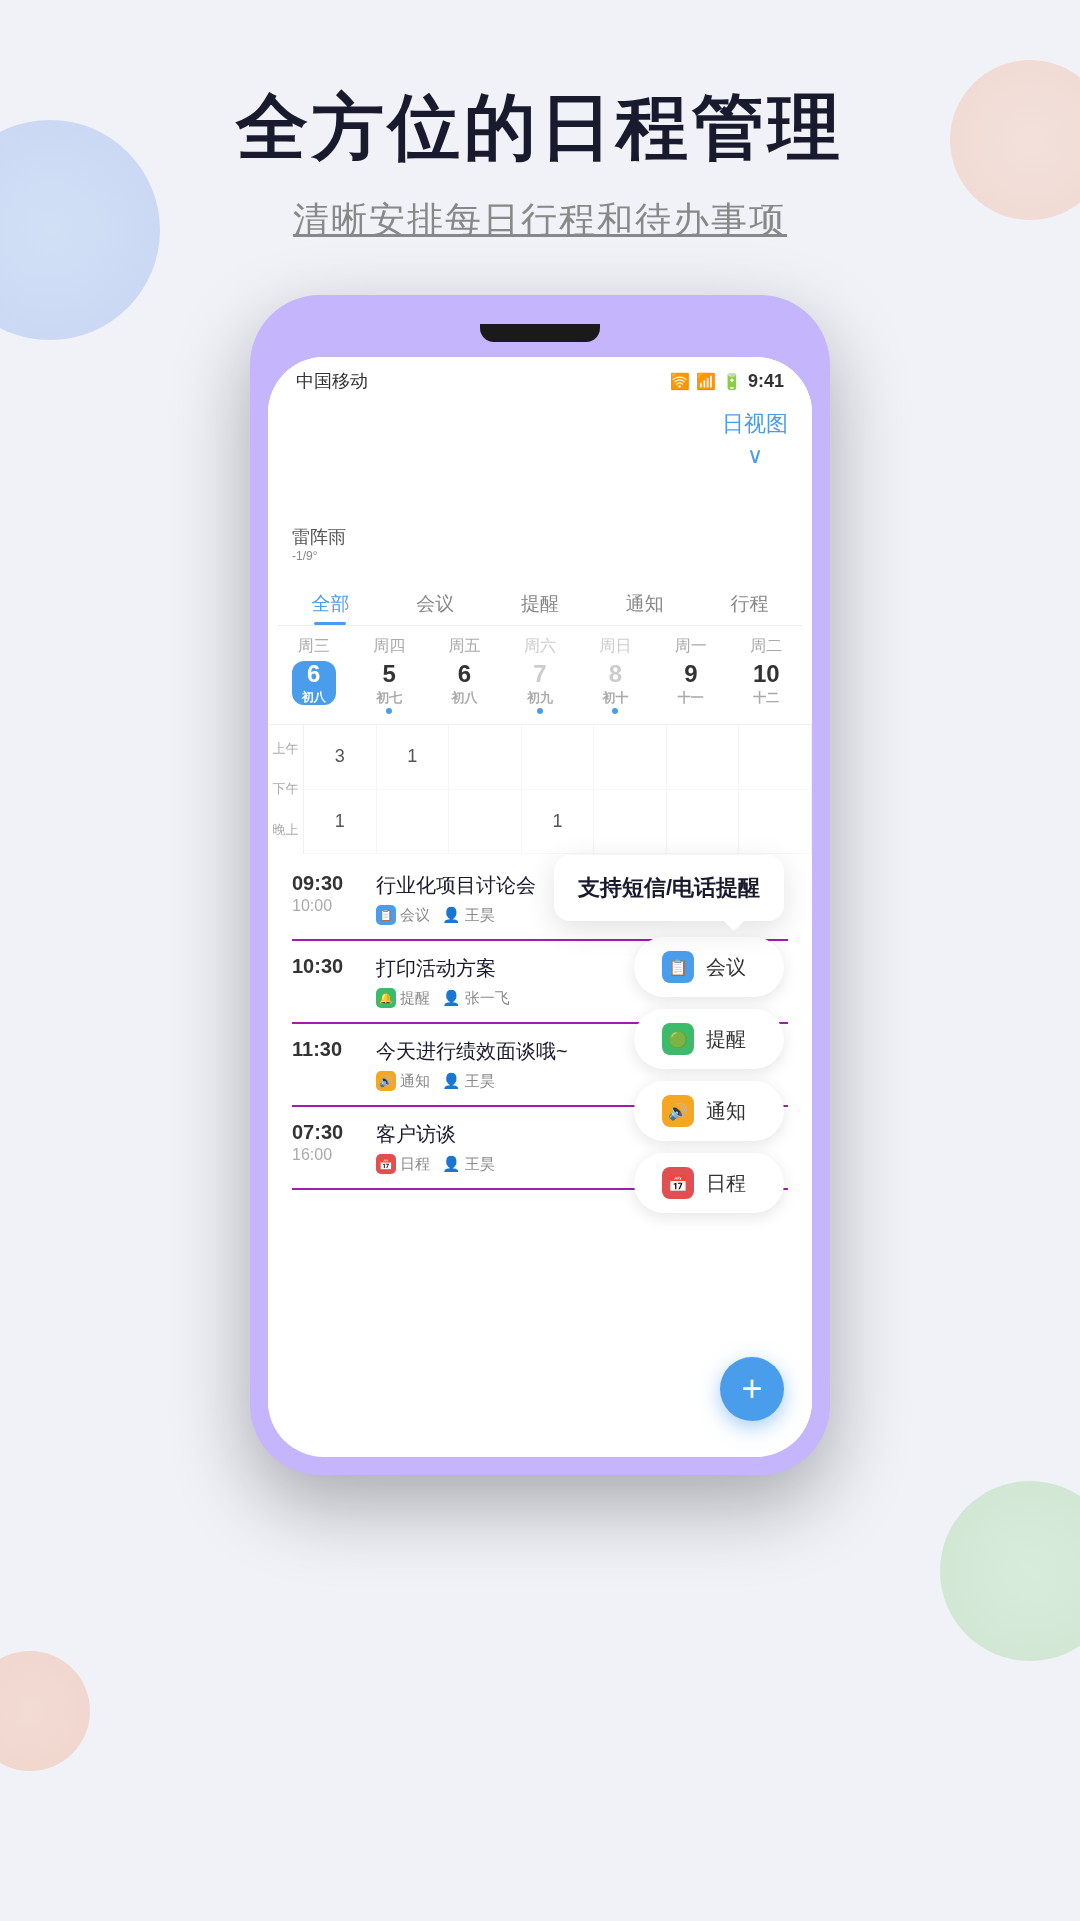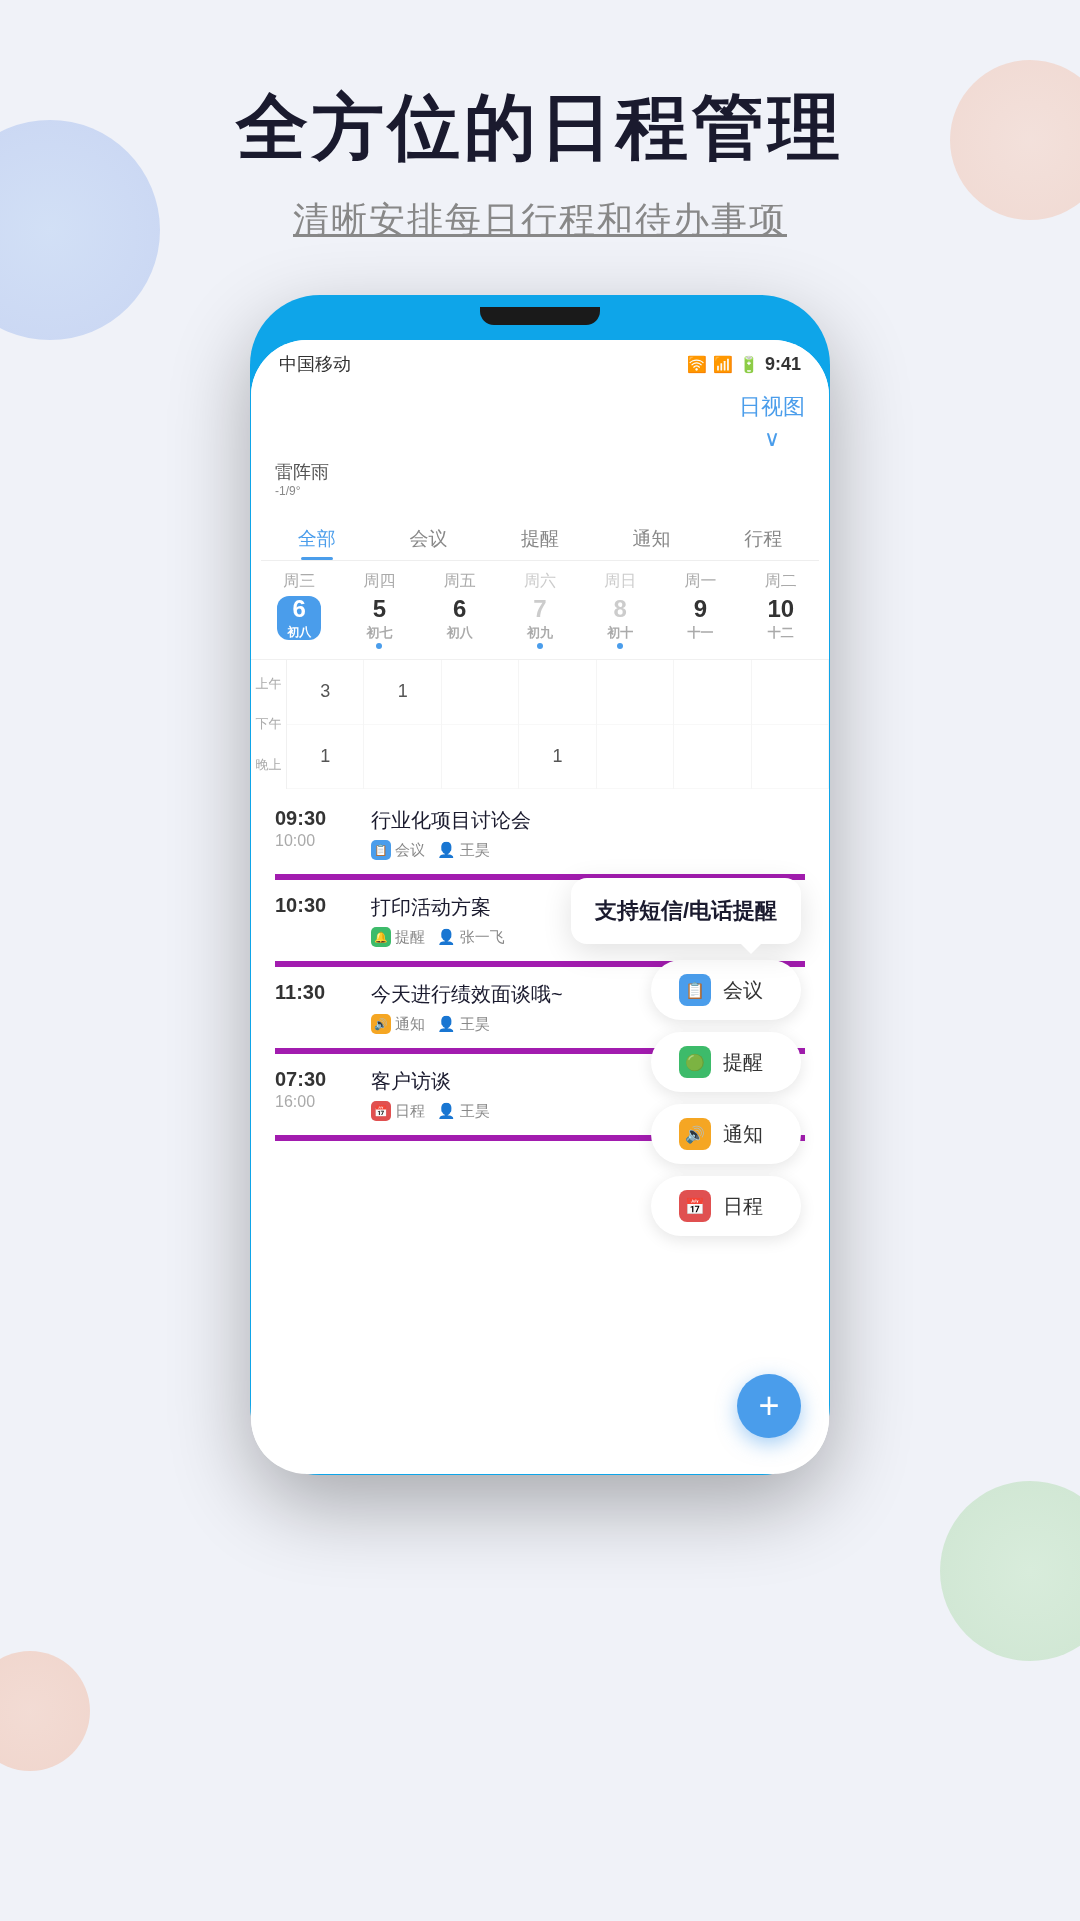--- a/index.html
+++ b/index.html
@@ -80,23 +80,23 @@
     .phone-wrapper {
       position: relative;
       z-index: 2;
       display: flex;
       justify-content: center;
       margin-top: 10px;
     }
     .phone-frame {
       width: 580px;
       height: 1180px;
-      background: #0ea5e9;
+      background: #c4b5fd;
       border-radius: 70px;
-      padding: 1px;
+      padding: 18px;
       position: relative;
       box-shadow: 0 30px 80px rgba(0,0,0,0.3);
     }
     .phone-notch-area {
       width: 100%;
       height: 40px;
       display: flex;
       align-items: center;
       justify-content: center;
       margin-bottom: 4px;
@@ -167,20 +167,21 @@
       gap: 16px;
     }
     .date-big {
       font-size: 58px;
       font-weight: 700;
       color: #1a1a2e;
       line-height: 1;
     }
     .date-weather {
       padding-bottom: 8px;
+      margin-top: 48px;
     }
     .date-weather .weather-name {
       font-size: 18px;
       color: #555;
     }
     .date-weather .weather-temp {
       font-size: 12px;
       color: #888;
     }
 
@@ -307,23 +308,23 @@
       font-weight: 500;
     }
 
     
     .event-list {
       padding: 0 24px;
       margin-top: 4px;
     }
     .event-item {
       display: flex;
-      gap: 16px;
+      gap: 4px;
       padding: 14px 0;
-      border-bottom: 6px solid #a21caf;
+      border-bottom: 2px solid #a21caf;
     }
     .event-time-col {
       width: 80px;
       flex-shrink: 0;
     }
     .event-start-time {
       font-size: 20px;
       font-weight: 600;
       color: #333;
     }
@@ -371,21 +372,21 @@
       align-items: center;
       gap: 4px;
       font-size: 15px;
       color: #888;
     }
 
     
     .popup-area {
       position: absolute;
       right: 28px;
-      bottom: 238px;
+      bottom: 244px;
       z-index: 10;
     }
     .popup-tooltip {
       background: #fff;
       border-radius: 16px;
       padding: 18px 24px;
       box-shadow: 0 8px 30px rgba(0,0,0,0.12);
       margin-bottom: 16px;
       position: relative;
     }

